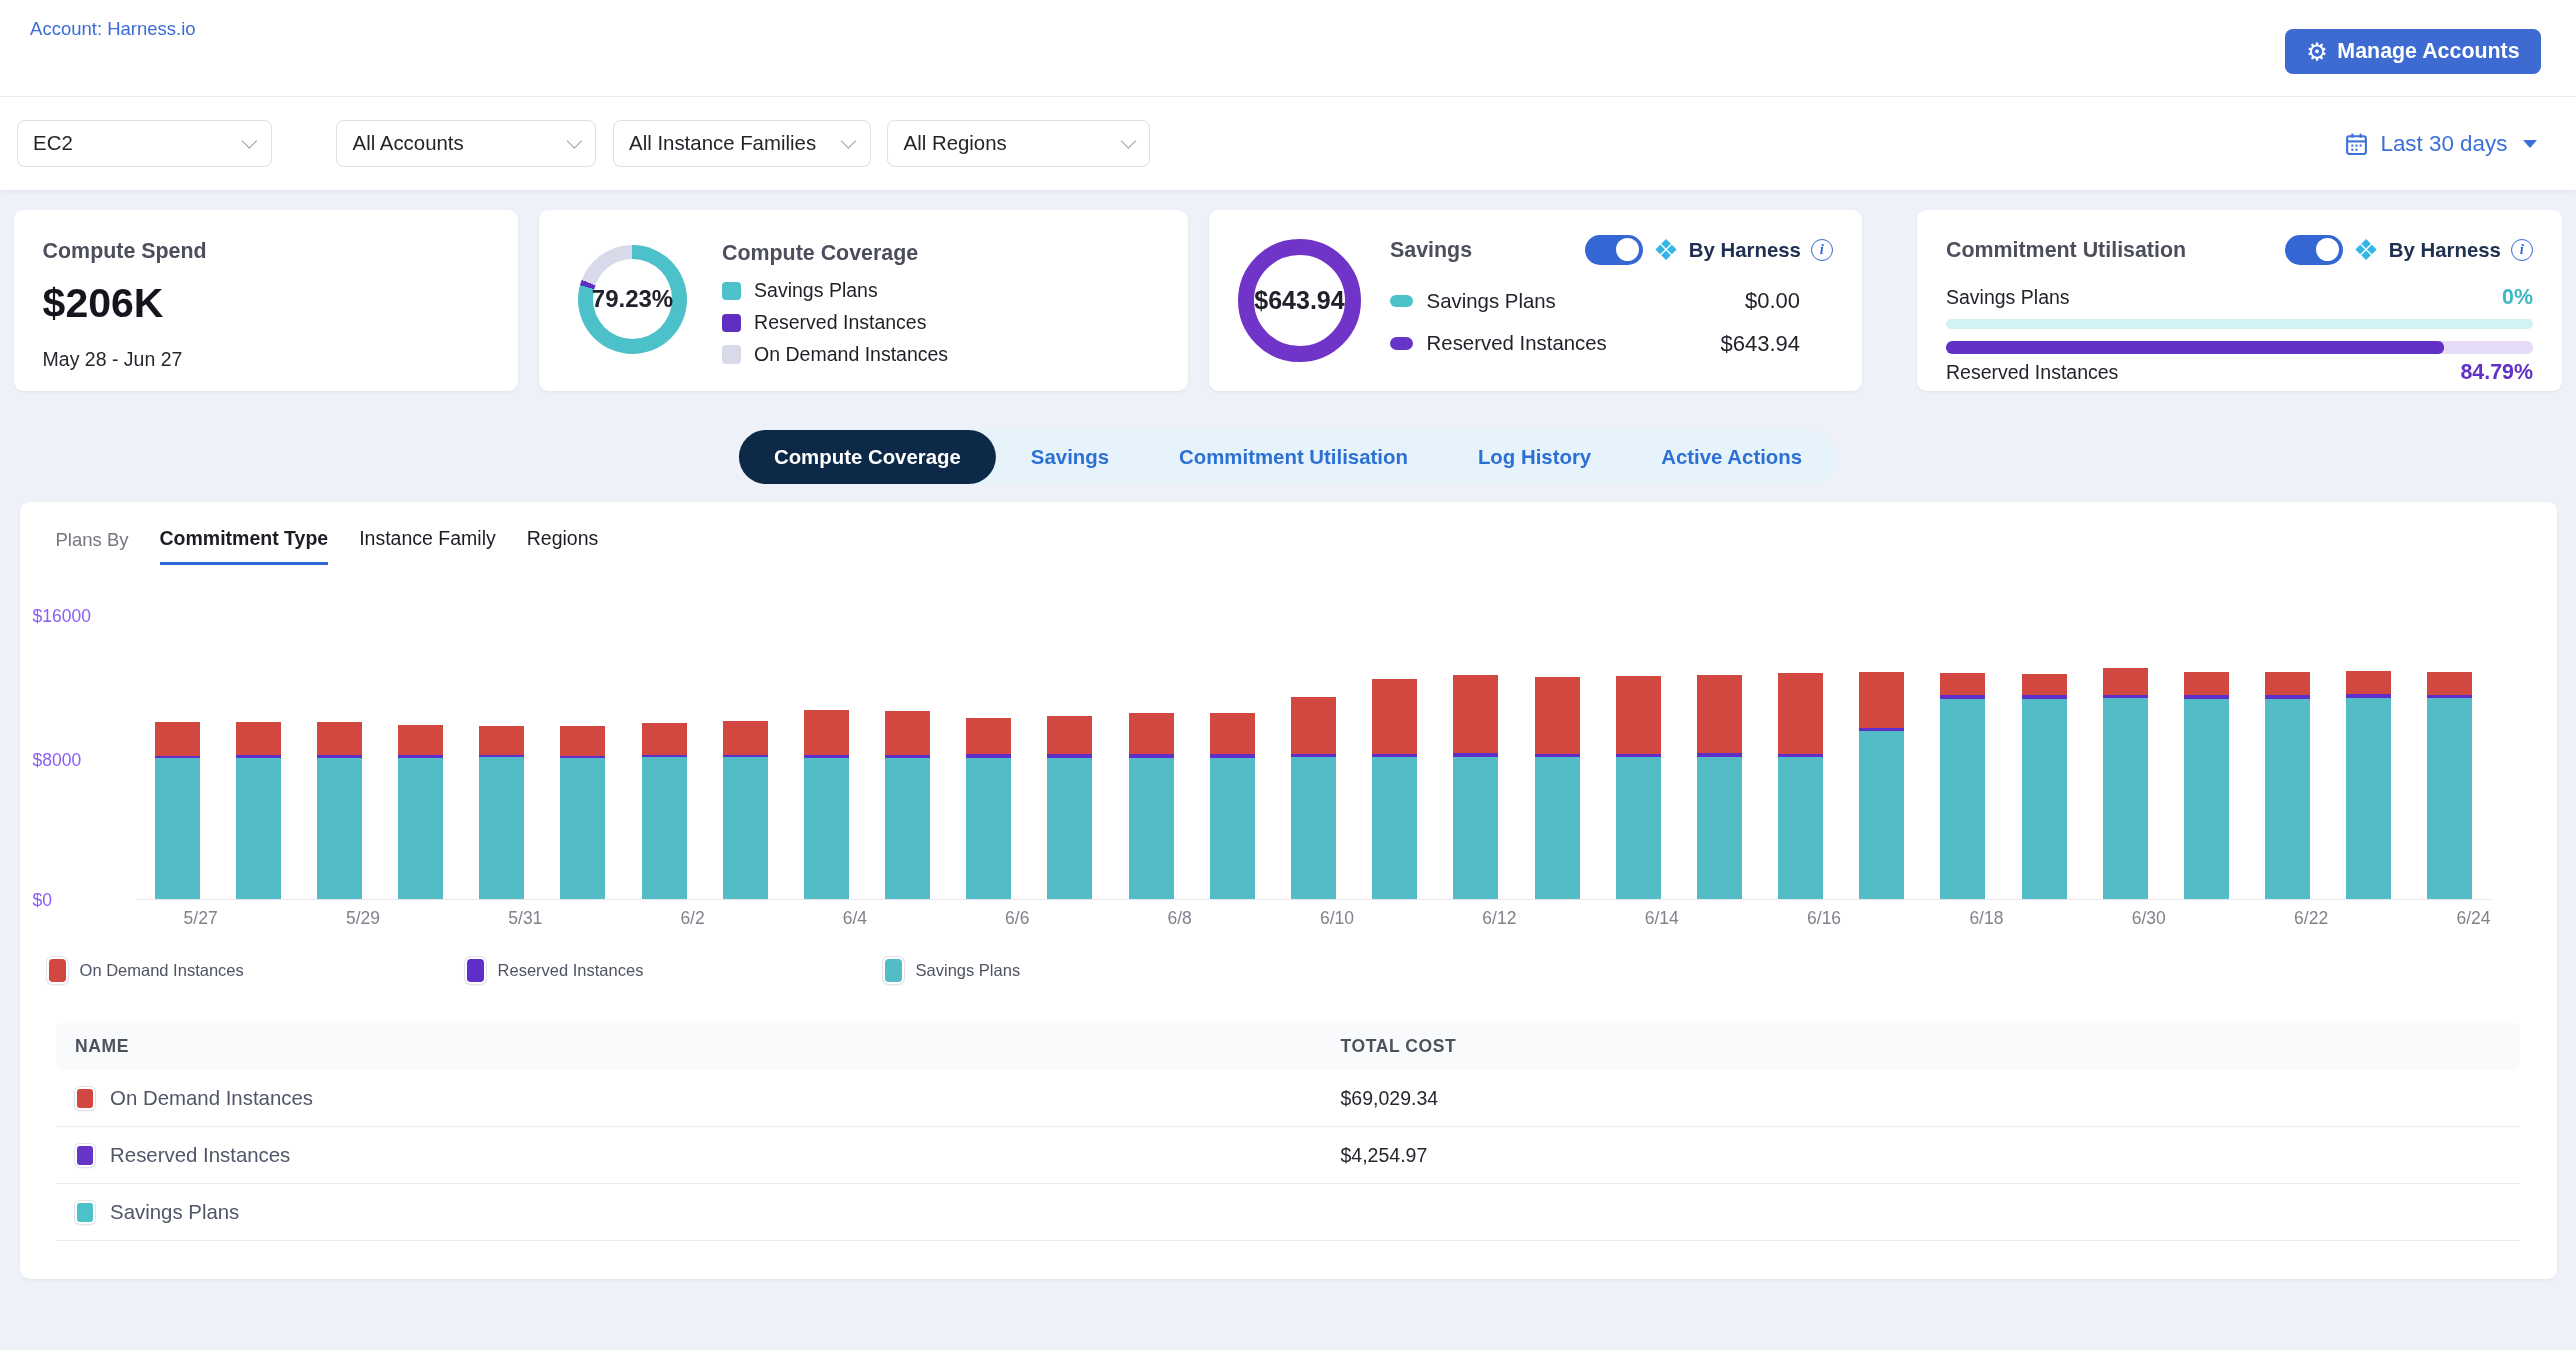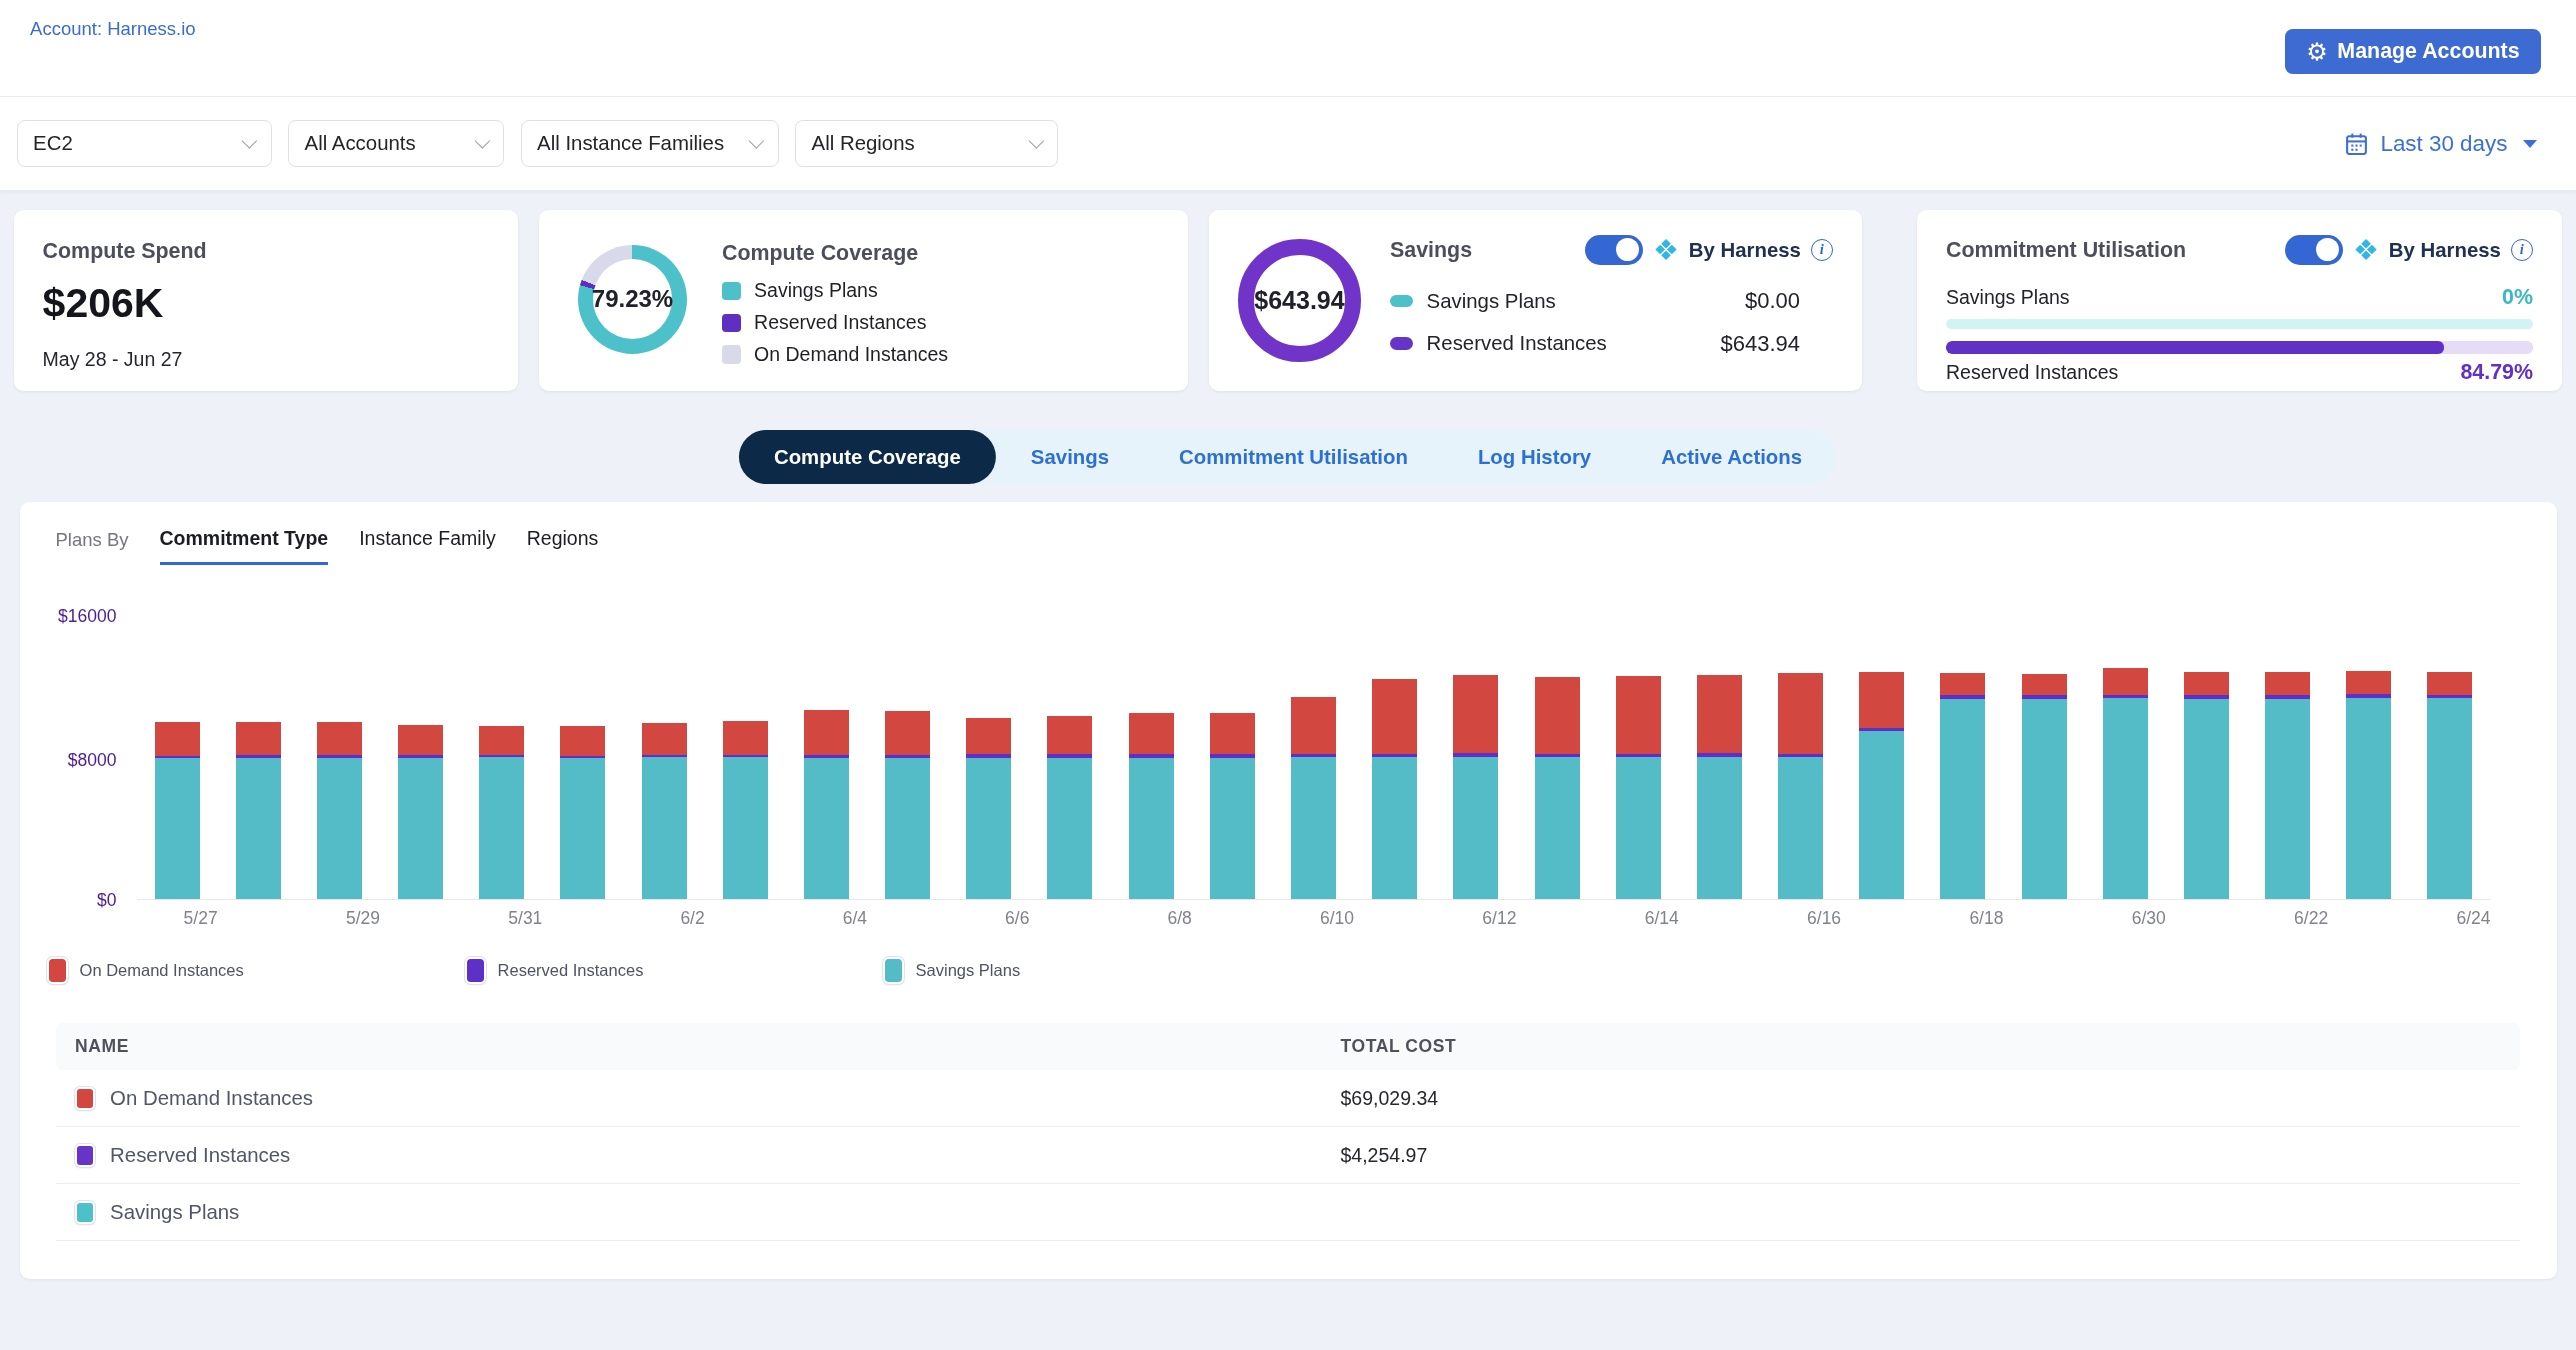--- a/index.html
+++ b/index.html
@@ -35,21 +35,21 @@
   .filterbar {
     position:absolute; left:0; top:97px; width:2576px; height:93px;
     background:#fff; box-shadow:0 1.9px 3.9px rgba(40,41,61,.06);
     display:flex; align-items:center; padding-left:16.5px; gap:16.5px;
   }
   .dropdown {
     height:47px; background:#fff; border:1px solid #dcdfe8; border-radius:7.8px;
     display:flex; align-items:center; justify-content:space-between;
     padding:0 15.6px; font-size:20.4px; color:#24252b; cursor:pointer;
   }
-  .dd-service{ width:255px; } .dd-accounts{ width:216px; }
+  .dd-service{ width:255px; } .dd-accounts{ width:260px;margin-left:48px; }
   .dd-families{ width:258px; } .dd-regions{ width:263px; }
   .chevron-down {
     width:10.7px; height:10.7px; border-right:1.9px solid #9ba0ad; border-bottom:1.9px solid #9ba0ad;
     transform:rotate(45deg) translate(-1.9px,-1.9px); margin-left:11.7px;
   }
   .date-range {
     position:absolute; right:39px; display:flex; align-items:center; gap:11.7px;
     color:#3c6fd8; font-size:22.4px; cursor:pointer;
   }
   .caret-down { width:0; height:0; border-left:7.8px solid transparent; border-right:7.8px solid transparent; border-top:8.8px solid #3c6fd8; margin-left:3.9px; }
@@ -127,21 +127,21 @@
   
   .content-card {
     position:absolute; left:19.5px; top:502px; width:2537px; height:777px;
     background:#fff; border-radius:9.7px; box-shadow:0 1px 2.9px rgba(40,41,61,.07);
   }
   .groupby-row { position:absolute; left:36px; top:25px; display:flex; align-items:flex-start; gap:31px; }
   .groupby-label { font-size:18.5px; color:#75767f; padding-top:1.9px; }
   .groupby-opt { font-size:19.5px; color:#1c1d24; cursor:pointer; padding-bottom:11.7px; }
   .groupby-opt.active { font-weight:700; border-bottom:3.9px solid #3168d8; }
   
-  .ytick { position:absolute; right:2440px; width:84px; text-align:right; font-size:17.5px; color:#4c1d95; transform:translateY(-50%); }
+  .ytick { position:absolute; right:2440px; width:84px; text-align:left; font-size:17.5px; color:#8b5cf6; transform:translateY(-50%); }
   .chart-plot {
     position:absolute; left:117px; top:114px; width:2354px; height:284px;
     border-bottom:1.9px solid #e4e7f1; display:flex; justify-content:space-around; align-items:flex-end;
   }
   .bar-slot { flex:1; display:flex; justify-content:center; align-items:flex-end; height:100%; }
   .bar { width:45px; display:flex; flex-direction:column-reverse; }
   .bar-seg { width:100%; }
   .xlabel-row { position:absolute; left:117px; top:406px; width:2354px; display:flex; justify-content:space-around; }
   .xlabel { flex:1; text-align:right; font-size:17.5px; color:#80828c; }
   

